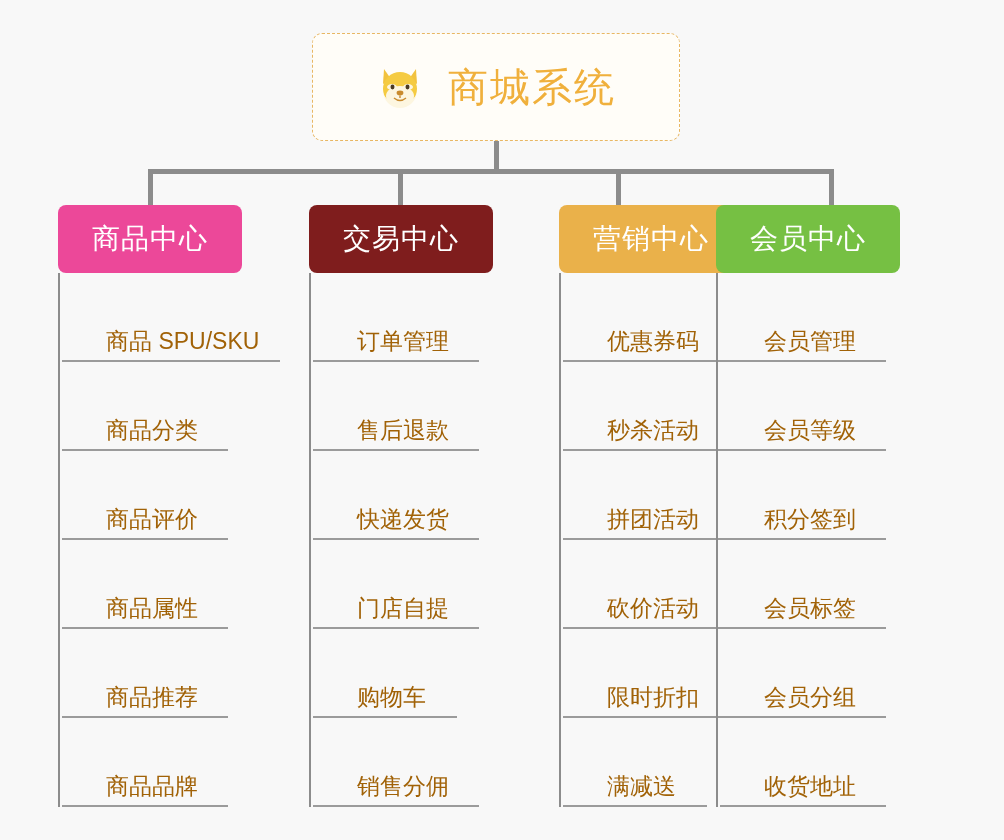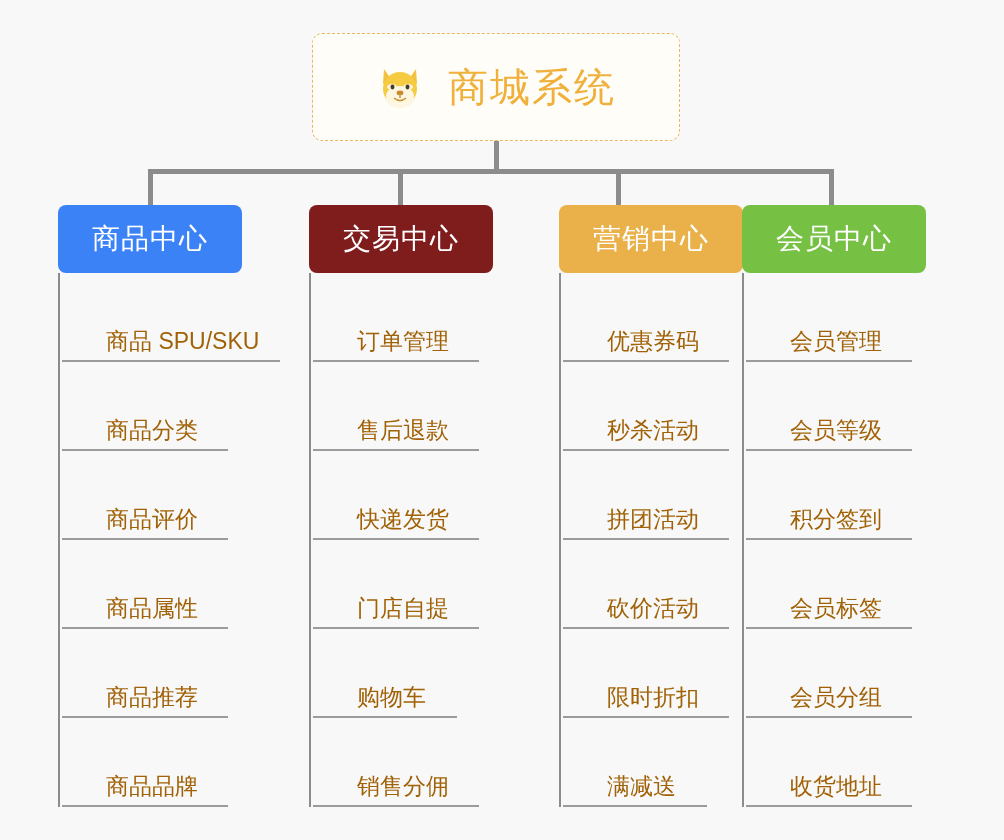--- a/index.html
+++ b/index.html
@@ -157,21 +157,21 @@
   </div>
 
   <div class="conn-stem"></div>
   <div class="conn-bus"></div>
   <div class="conn-drop" style="left:148px;"></div>
   <div class="conn-drop" style="left:398px;"></div>
   <div class="conn-drop" style="left:616px;"></div>
   <div class="conn-drop" style="left:829px;"></div>
 
   <div class="branch" style="left:58px;width:184px;">
-    <div class="branch-header" style="background:#3b82f6;font-family:Liberation Mono, monospace;">
+    <div class="branch-header" style="background:#ec4899;font-family:Liberation Mono, monospace;">
       <span>商品中心</span>
     </div>
     <div class="branch-body">
       <div class="trunk"></div>
       <div class="leaf">
         <div class="leaf-underline" style="width:218px;"></div>
         <span class="leaf-label">商品 SPU/SKU</span>
       </div>
       <div class="leaf">
         <div class="leaf-underline" style="width:166px;"></div>
@@ -255,21 +255,21 @@
         <div class="leaf-underline" style="width:166px;"></div>
         <span class="leaf-label">限时折扣</span>
       </div>
       <div class="leaf">
         <div class="leaf-underline" style="width:144px;"></div>
         <span class="leaf-label">满减送</span>
       </div>
     </div>
   </div>
 
-  <div class="branch" style="left:742px;width:184px;">
+  <div class="branch" style="left:716px;width:184px;">
     <div class="branch-header" style="background:#76c043;">
       <span>会员中心</span>
     </div>
     <div class="branch-body">
       <div class="trunk"></div>
       <div class="leaf">
         <div class="leaf-underline" style="width:166px;"></div>
         <span class="leaf-label">会员管理</span>
       </div>
       <div class="leaf">

